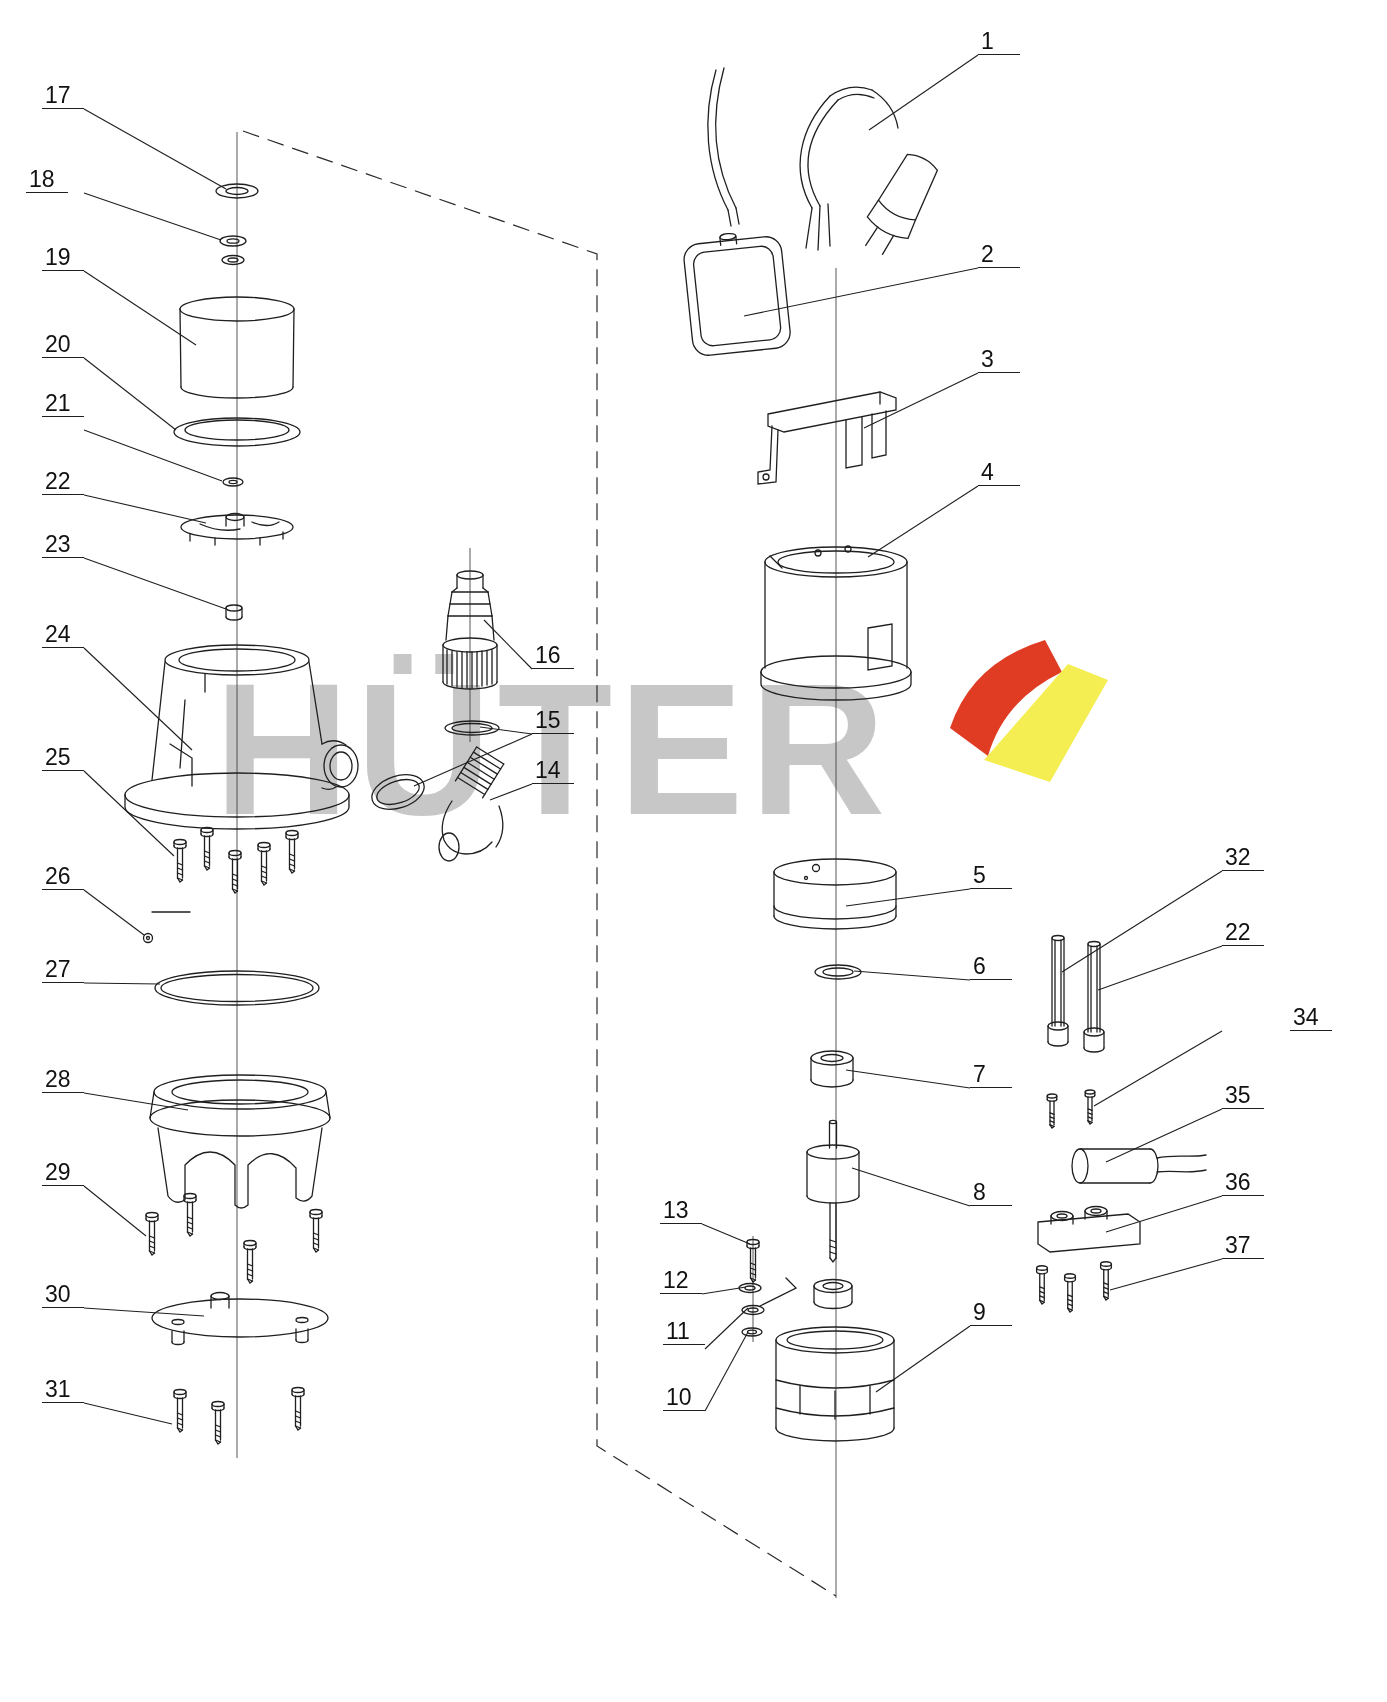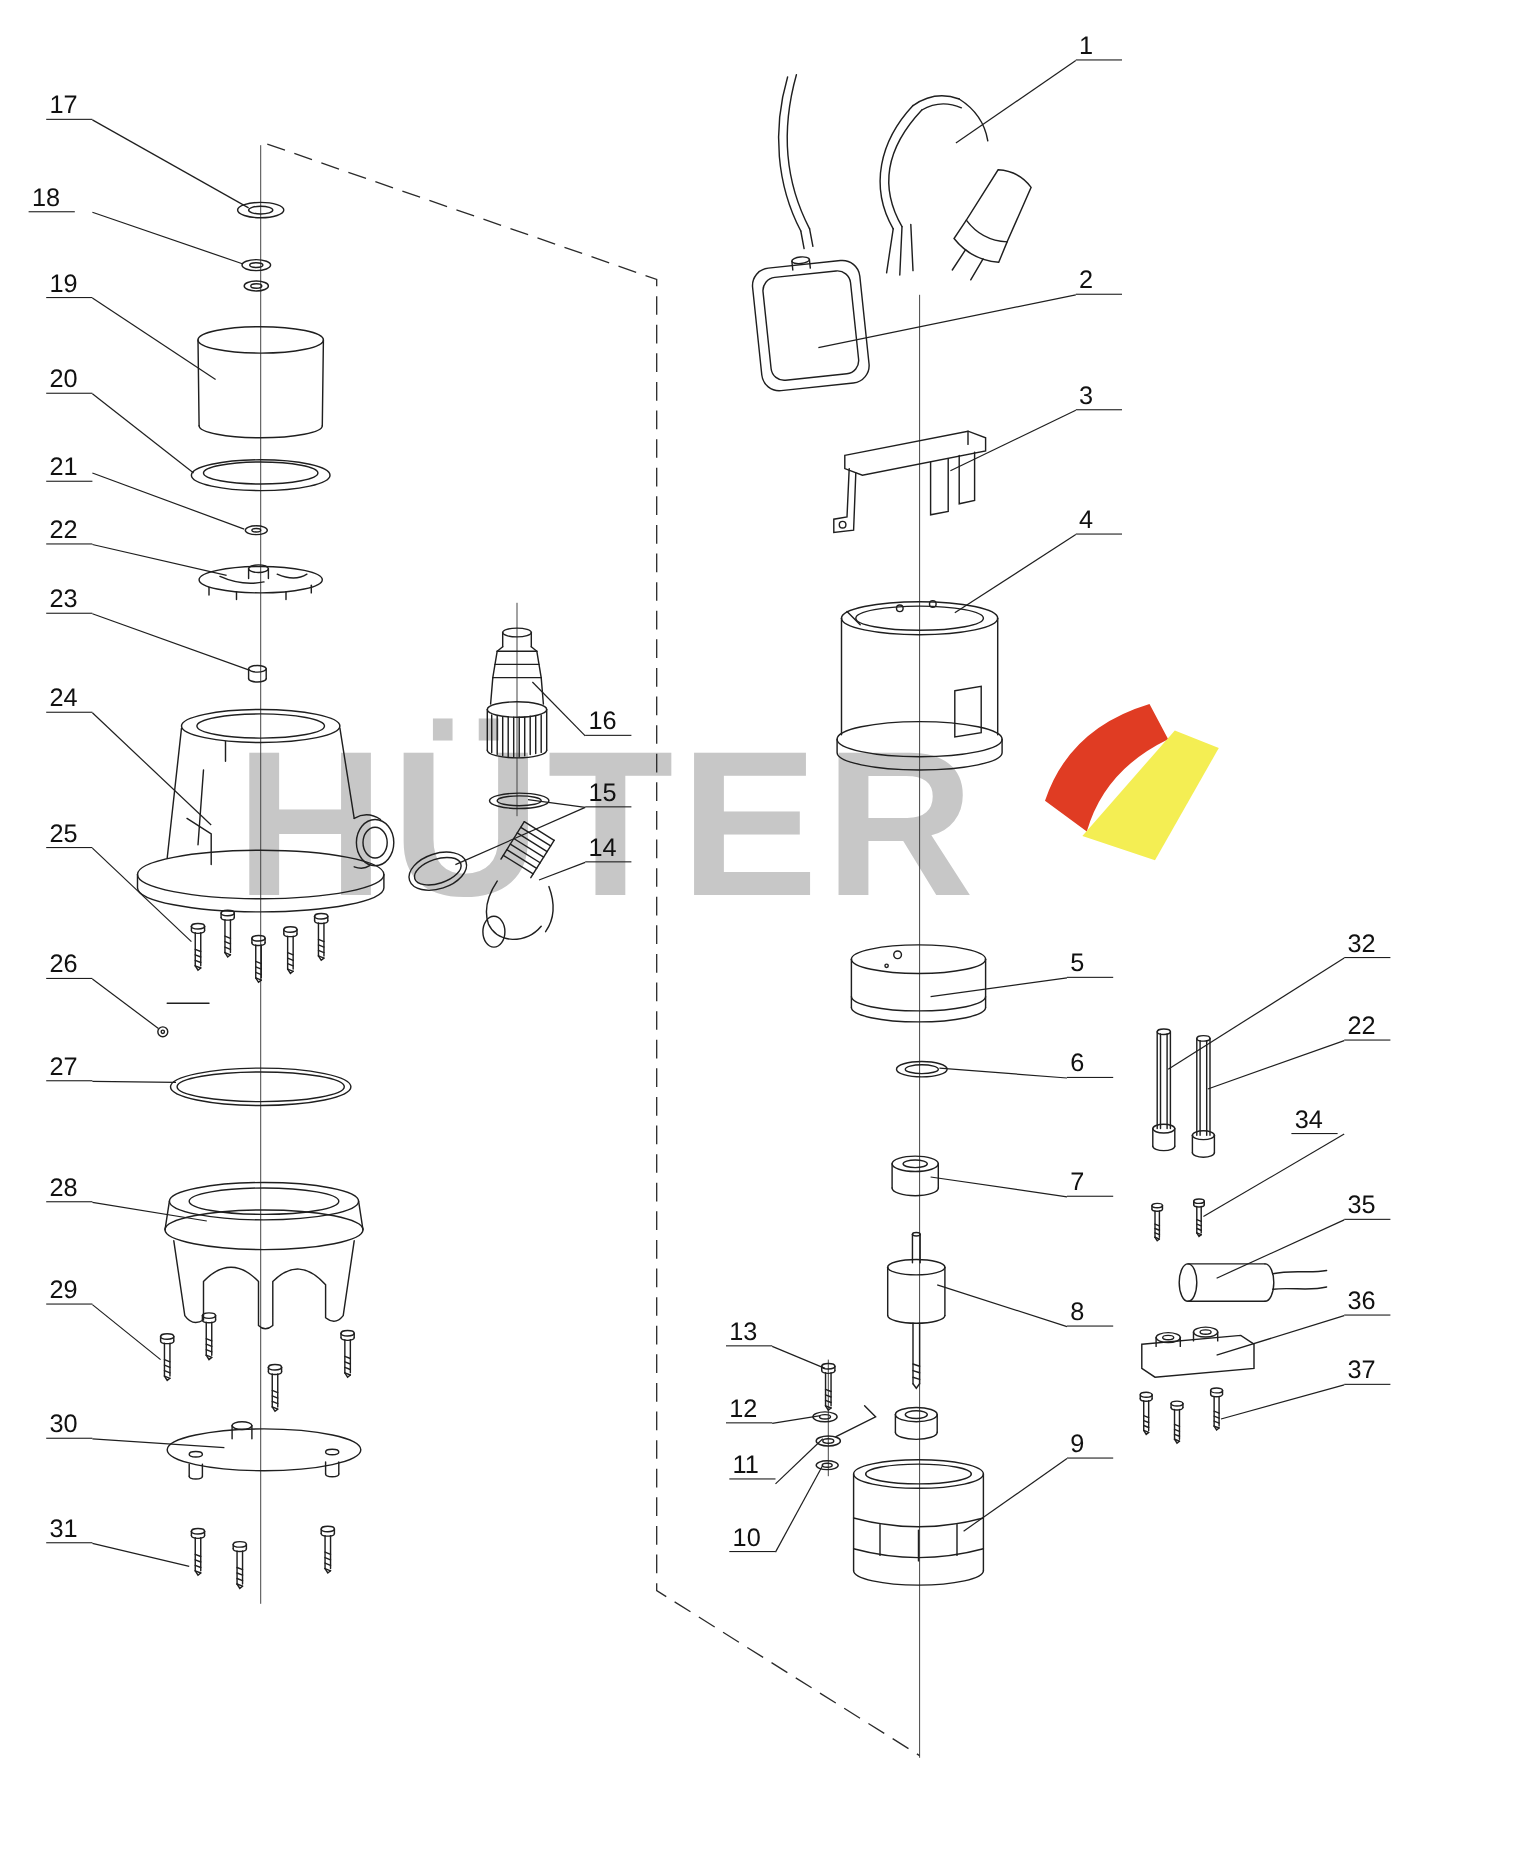--- a/index.html
+++ b/index.html
@@ -473,30 +473,30 @@
     <div class="callout" style="left: 663px; top: 1318px;">11</div>
     <div class="callout" style="left: 660px; top: 1267px;">12</div>
     <div class="callout" style="left: 660px; top: 1197px;">13</div>
     <div class="callout" style="left: 532px; top: 757px;">14</div>
     <div class="callout" style="left: 532px; top: 707px;">15</div>
     <div class="callout" style="left: 532px; top: 642px;">16</div>
     <div class="callout" style="left: 42px; top: 82px;">17</div>
     <div class="callout" style="left: 26px; top: 166px;">18</div>
     <div class="callout" style="left: 42px; top: 244px;">19</div>
     <div class="callout" style="left: 42px; top: 331px;">20</div>
-    <div class="callout" style="left: 42px; top: 411px;">21</div>
+    <div class="callout" style="left: 42px; top: 390px;">21</div>
     <div class="callout" style="left: 42px; top: 468px;">22</div>
     <div class="callout" style="left: 42px; top: 531px;">23</div>
     <div class="callout" style="left: 42px; top: 621px;">24</div>
     <div class="callout" style="left: 42px; top: 744px;">25</div>
     <div class="callout" style="left: 42px; top: 863px;">26</div>
     <div class="callout" style="left: 42px; top: 956px;">27</div>
     <div class="callout" style="left: 42px; top: 1066px;">28</div>
     <div class="callout" style="left: 42px; top: 1159px;">29</div>
     <div class="callout" style="left: 42px; top: 1281px;">30</div>
     <div class="callout" style="left: 42px; top: 1376px;">31</div>
     <div class="callout" style="left: 1222px; top: 844px;">32</div>
     <div class="callout" style="left: 1222px; top: 919px;">22</div>
-    <div class="callout" style="left: 1174px; top: 1004px;">34</div>
+    <div class="callout" style="left: 1290px; top: 1004px;">34</div>
     <div class="callout" style="left: 1222px; top: 1082px;">35</div>
     <div class="callout" style="left: 1222px; top: 1169px;">36</div>
     <div class="callout" style="left: 1222px; top: 1232px;">37</div>
   </div>
 
 </body></html>

